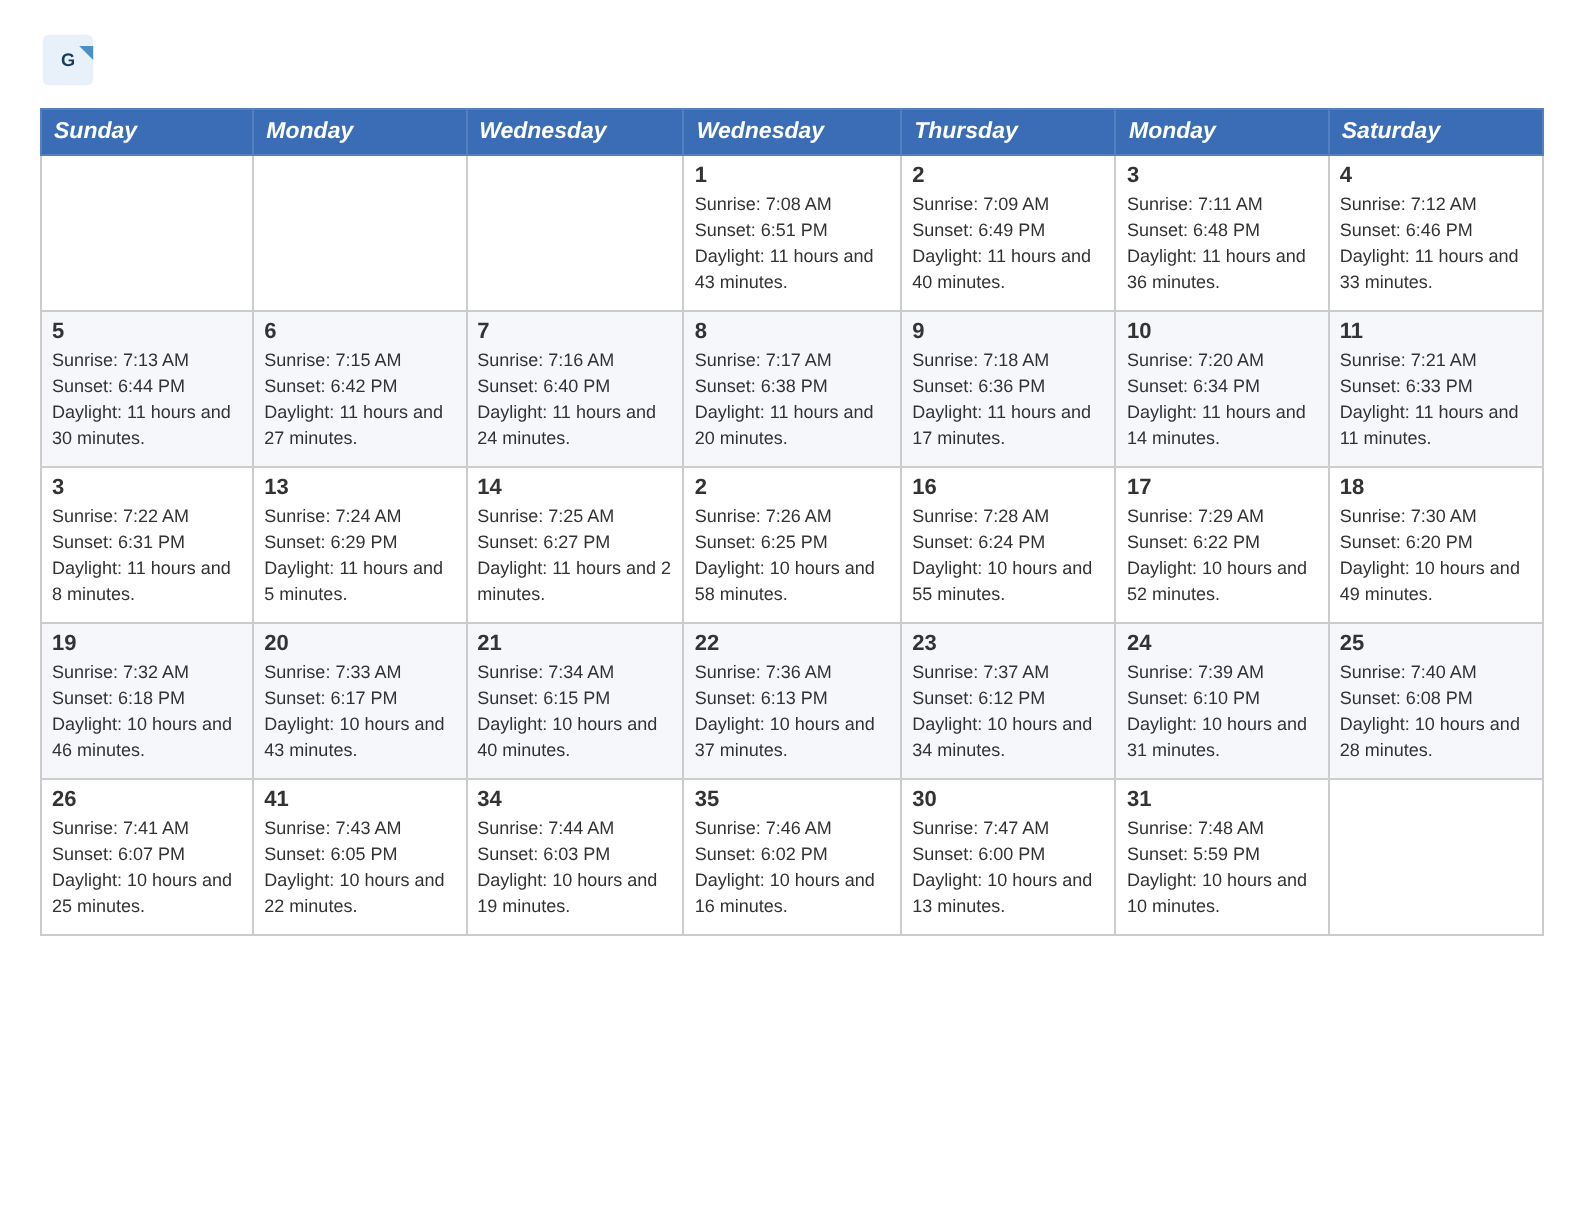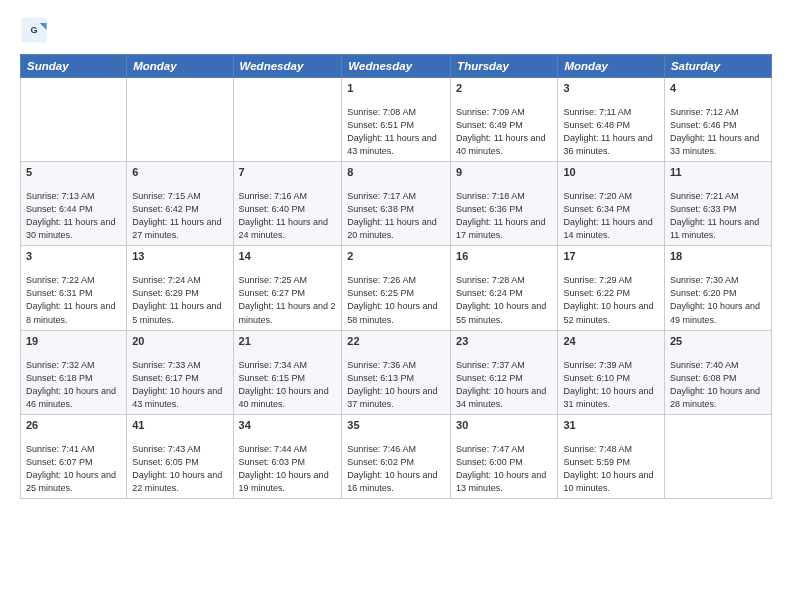--- a/index.html
+++ b/index.html
@@ -85,21 +85,20 @@
     .day-num {
       font-weight: bold;
       font-size: 11px;
       margin-bottom: 2px;
       display: block;
     }
     .day-detail {
       font-size: 9px;
       line-height: 1.45;
       color: #333;
-      margin-top: 12px;
     }
     .empty {
       background: #fafafa;
     }
     .calendar tbody tr td {
       height: 78px;
     }
   </style>
 </head>
 <body>

